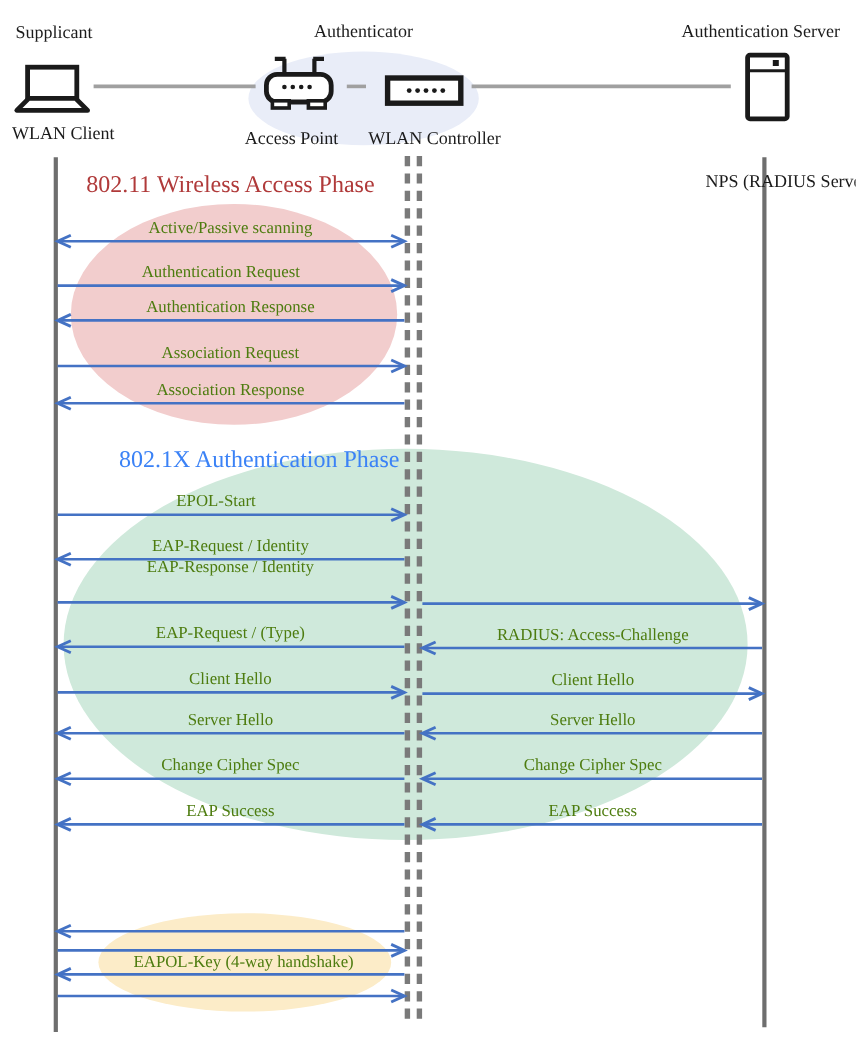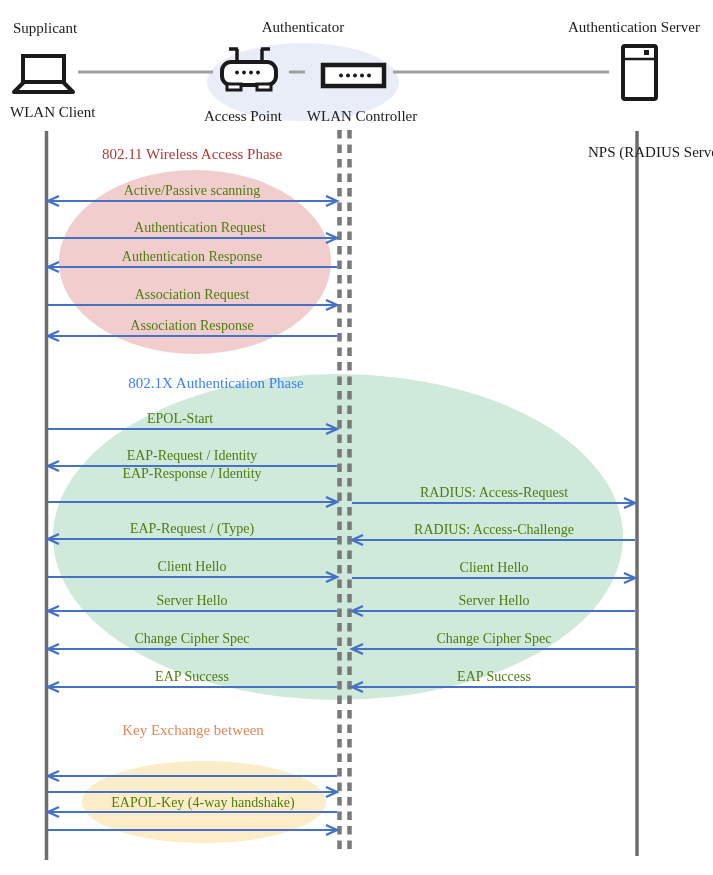--- a/index.html
+++ b/index.html
@@ -6,21 +6,21 @@
   .canvas{
     position:relative;width:713px;height:875px;background:#ffffff;
     font-family:Liberation Serif, serif;overflow:hidden;padding-left:16px;
   }
   .canvas svg{position:absolute;left:0;top:0;}
   .label{position:absolute;white-space:nowrap;color:#1b1b1b;line-height:17px;}
   .center{transform:translateX(-50%);}
   .role{font-size:15px;}
   .device{font-size:15px;}
   .msg{font-size:14px;color:#4d7c0f;}
-  .phase-title{font-size:15px;text-align:left;}
+  .phase-title{font-size:20px;text-align:left;}
 </style>
 </head>
 <body>
 
 <div class="canvas">
 
   <svg width="713" height="875" viewBox="0 0 713 875">
 
     <ellipse cx="303" cy="82" rx="96" ry="39" fill="#e9edf8"></ellipse>
 
@@ -177,39 +177,37 @@
   <div class="label role center" style="left:634px;top:19px;">Authentication Server</div>
 
   <div class="label device" style="left:10px;top:104px;">WLAN Client</div>
   <div class="label device center" style="left:243px;top:108px;">Access Point</div>
   <div class="label device center" style="left:362px;top:108px;">WLAN Controller</div>
   <div class="label device center" style="left:658px;top:108px;margin-top:36px;">NPS (RADIUS Server)</div>
 
   <div class="label phase-title center" style="left: 192px; top: 146px; color: rgb(176, 58, 58);">802.11 Wireless Access Phase</div>
   <div class="label phase-title center" style="left: 216px; top: 375px; color: #3b82f6;">802.1X Authentication Phase</div>
   <div class="label phase-title center" style="left: 193px; top: 722px; color: rgb(226, 136, 92);">
-    <div>Key Exchange between</div>
   </div>
 
   <div class="label msg center" style="left:192px;top:182px;">Active/Passive scanning</div>
-  <div class="label msg center" style="left:200px;top:219px;">Authentication Request</div>
+  <div class="label msg center" style="left:184px;top:219px;">Authentication Request</div>
   <div class="label msg center" style="left:192px;top:248px;">Authentication Response</div>
   <div class="label msg center" style="left:192px;top:286px;">Association Request</div>
   <div class="label msg center" style="left:192px;top:317px;">Association Response</div>
 
   <div class="label msg center" style="left:180px;top:410px;">EPOL-Start</div>
   <div class="label msg center" style="left:192px;top:447px;text-align:center;">EAP-Request / Identity</div>
   <div class="label msg center" style="left:192px;top:465px;">EAP-Response / Identity</div>
   <div class="label msg center" style="left:192px;top:520px;">EAP-Request / (Type)</div>
   <div class="label msg center" style="left:192px;top:558px;">Client Hello</div>
   <div class="label msg center" style="left:192px;top:592px;">Server Hello</div>
   <div class="label msg center" style="left:192px;top:630px;">Change Cipher Spec</div>
   <div class="label msg center" style="left:192px;top:668px;">EAP Success</div>
 
-  <div class="label msg center" style="left:494px;top:484px;">RADIUS: Access-Request</div>
   <div class="label msg center" style="left:494px;top:521px;">RADIUS: Access-Challenge</div>
   <div class="label msg center" style="left:494px;top:559px;">Client Hello</div>
   <div class="label msg center" style="left:494px;top:592px;">Server Hello</div>
   <div class="label msg center" style="left:494px;top:630px;">Change Cipher Spec</div>
   <div class="label msg center" style="left:494px;top:668px;">EAP Success</div>
 
   <div class="label msg center" style="left:203px;top:794px;">EAPOL-Key (4-way handshake)</div>
 
 </div>
 

